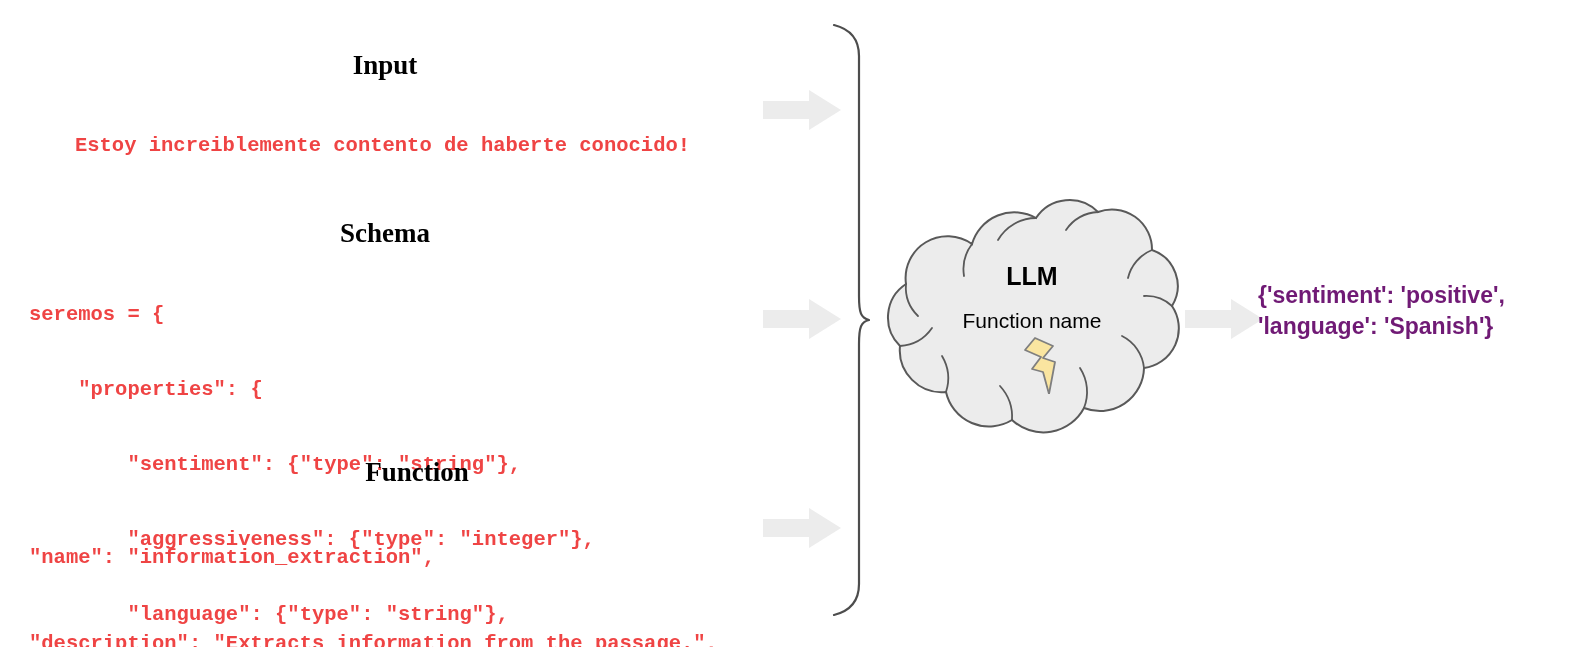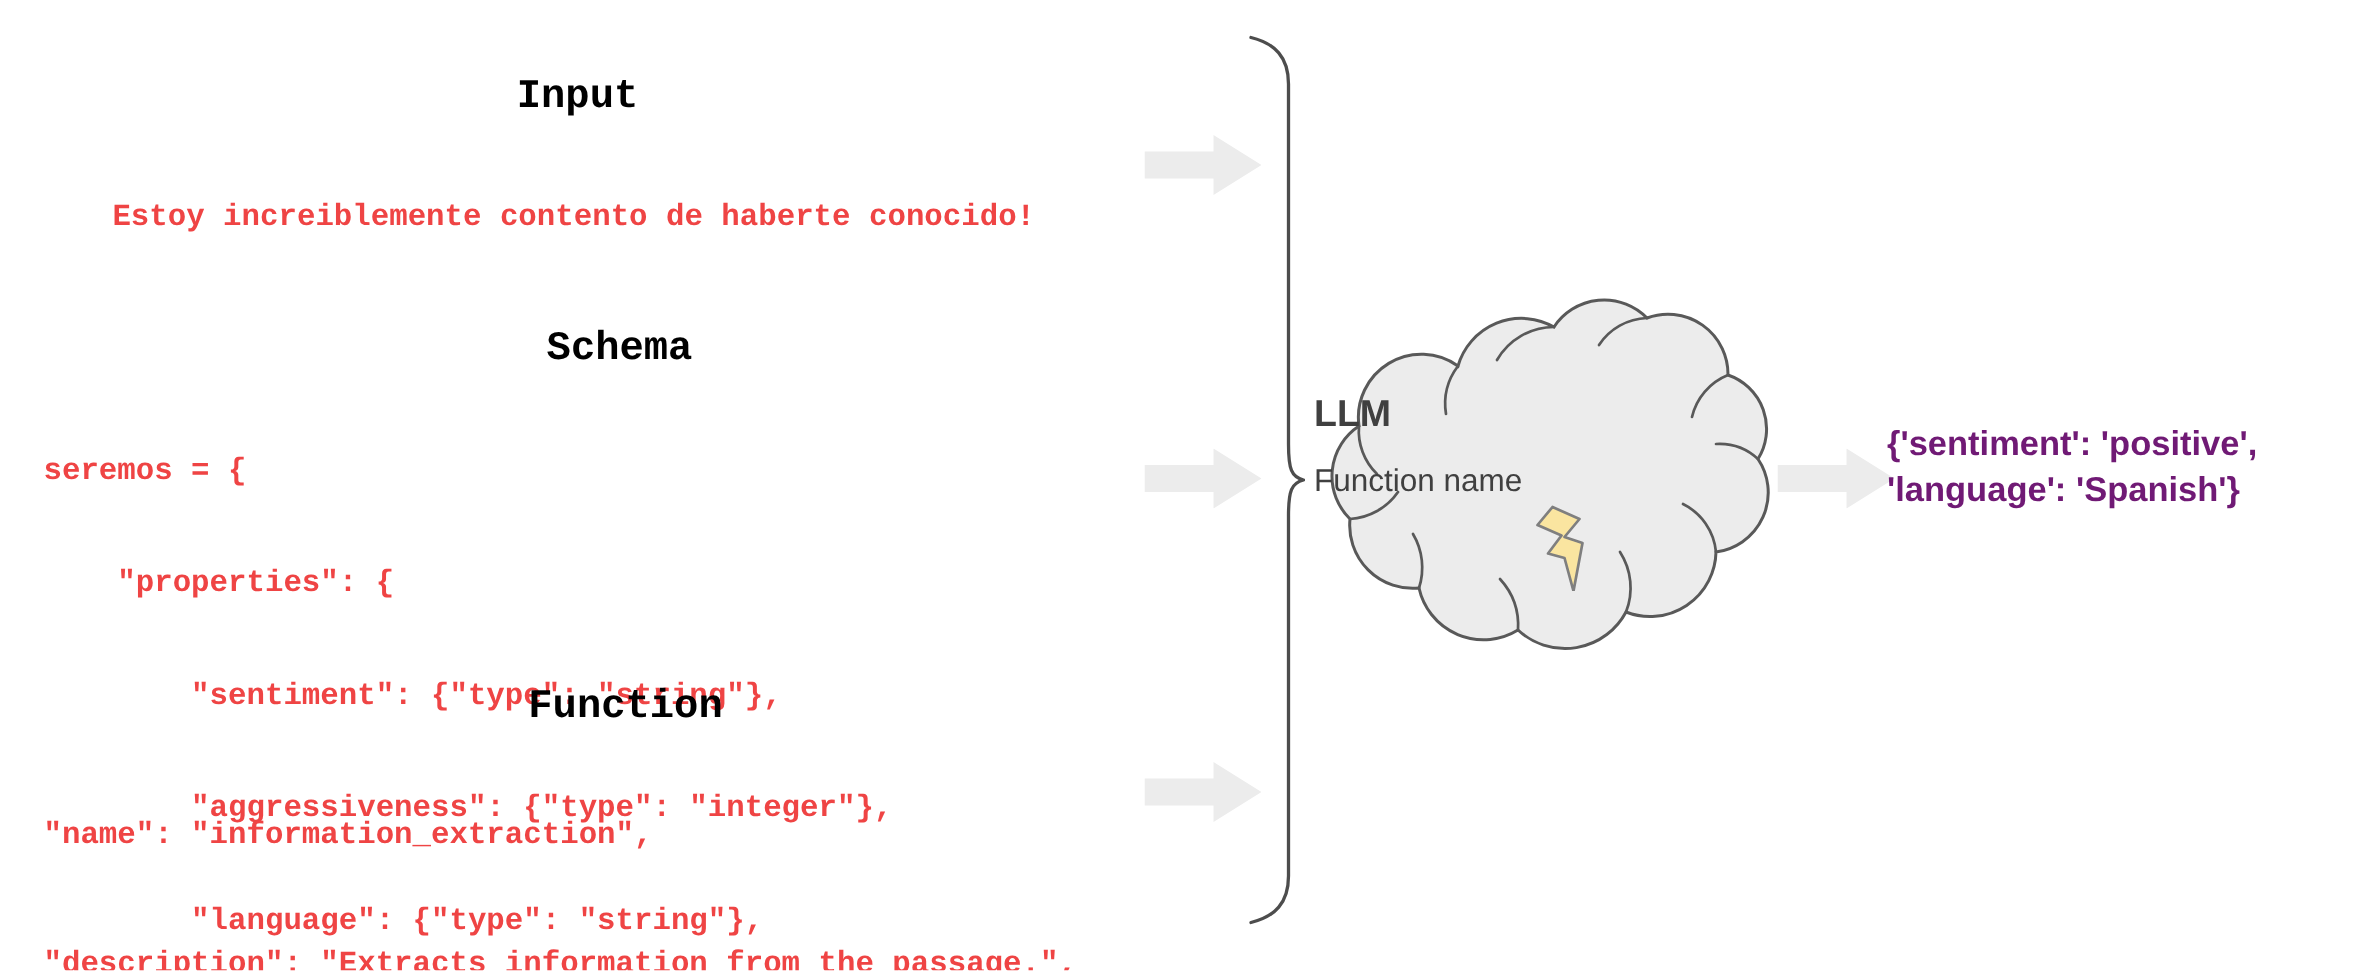--- a/index.html
+++ b/index.html
@@ -16,21 +16,21 @@
     position: relative;
     width: 1581px;
     height: 647px;
     background: #ffffff;
     overflow: hidden;
   }
 
   
   .section-heading {
     position: absolute;
-    font-family: Liberation Mono, monospace;
+    font-family: Liberation Serif, serif;
     font-weight: bold;
     font-size: 27px;
     line-height: 1;
     color: #000000;
     text-align: center;
     white-space: nowrap;
     transform: translateX(-50%);
   }
 
   
@@ -80,22 +80,23 @@
     left: 876px;
     top: 196px;
     width: 312px;
     height: 246px;
   }
   #cloud-group > svg { display: block; width: 100%; height: 100%; }
 
   .cloud-label {
     position: absolute;
     width: 100%;
+    text-align: center;
     white-space: nowrap;
-    color: #404040;
+    color: #000000;
     font-family: "Liberation Sans", sans-serif;
   }
   #llm-title {
     top: 66px;
     font-size: 25px;
     font-weight: bold;
   }
   #function-call-label {
     top: 113px;
     font-size: 21px;
@@ -128,21 +129,21 @@
 <body>
 
 <div id="diagram">
 
   <div class="section-heading" style="left:385px; top:52px;">Input</div>
 
   <div class="code-block" id="input-text" style="top:88px;">
     <span class="line">Estoy increiblemente contento de haberte conocido!</span>
   </div>
 
-  <div class="section-heading" style="left:385px; top:220px;margin-left:28px;">Schema</div>
+  <div class="section-heading" style="left:385px; top:220px;">Schema</div>
 
   <div class="code-block" id="schema-text" style="left:29px; top:254px;">
     <span class="line">seremos = {</span>
     <span class="line">    "properties": {</span>
     <span class="line">        "sentiment": {"type": "string"},</span>
     <span class="line">        "aggressiveness": {"type": "integer"},</span>
     <span class="line">        "language": {"type": "string"},</span>
     
   </div>
 

